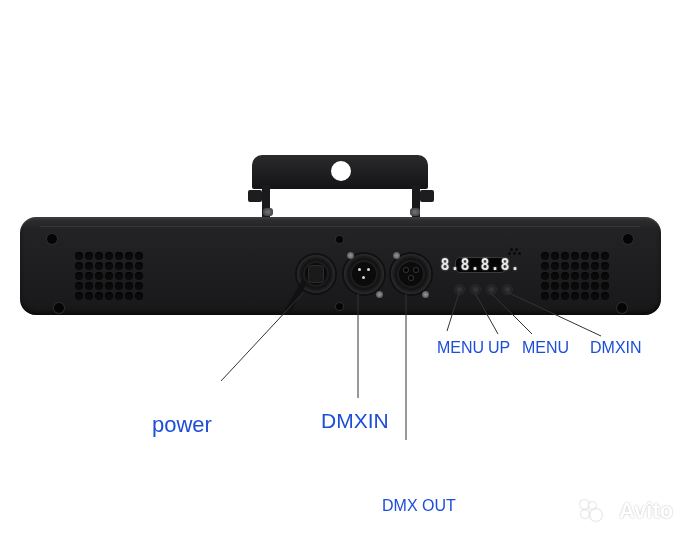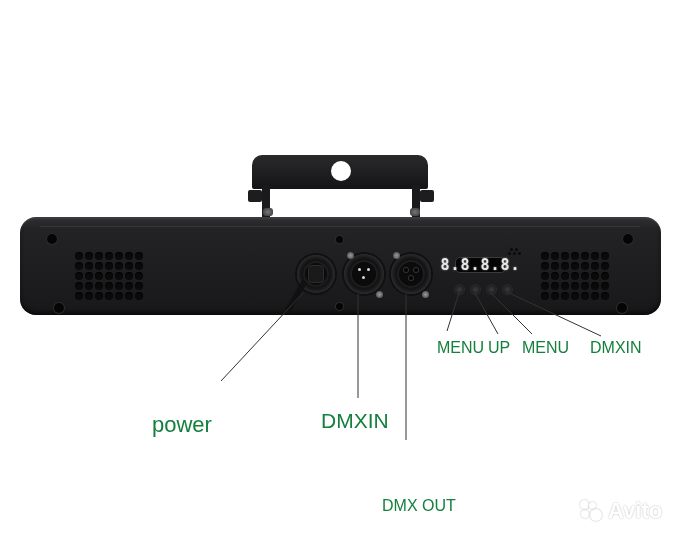--- a/index.html
+++ b/index.html
@@ -98,32 +98,32 @@
     .ctrl-btn {
       position: absolute; top: 285px; width: 9px; height: 9px; border-radius: 50%;
       background: radial-gradient(#3a3a3c, #151516); box-shadow: 0 0 0 1px #2a2a2c;
       cursor: pointer;
     }
 
     
     svg.leaders { position: absolute; left: 0; top: 0; width: 685px; height: 540px; pointer-events: none; }
 
     
-    .label { position: absolute; color: #15803d; white-space: nowrap; }
+    .label { position: absolute; color: #1d4ed8; white-space: nowrap; }
     .lbl-power { left: 152px; top: 395px; font-size: 22px; margin-top: 17px; }
     .lbl-dmxin { left: 321px; top: 409px; font-size: 21px; }
     .lbl-dmxout { left: 382px; top: 453px; font-size: 16px; margin-top: 44px; }
     .lbl-menu { left: 437px; top: 339px; font-size: 16px; }
     .lbl-up { left: 488px; top: 339px; font-size: 16px; }
     .lbl-down { left: 522px; top: 339px; font-size: 16px; }
     .lbl-enter { left: 590px; top: 339px; font-size: 16px; }
 
     
     .watermark {
-      position: absolute; left: 580px; top: 498px; display: flex; align-items: center; gap: 4px;
+      position: absolute; left: 580px; top: 498px; display: flex; align-items: center; gap: 15px;
       opacity: 0.9;
     }
     .wm-bubbles { position: relative; width: 24px; height: 22px; }
     .wm-bubbles span {
       position: absolute; border-radius: 50%; background: #fff;
       box-shadow: 0 0 2px rgba(0,0,0,0.35);
     }
     .wm-text {
       font-size: 22px; font-weight: bold; color: #fff;
       text-shadow: 0 0 2px rgba(0,0,0,0.35);

